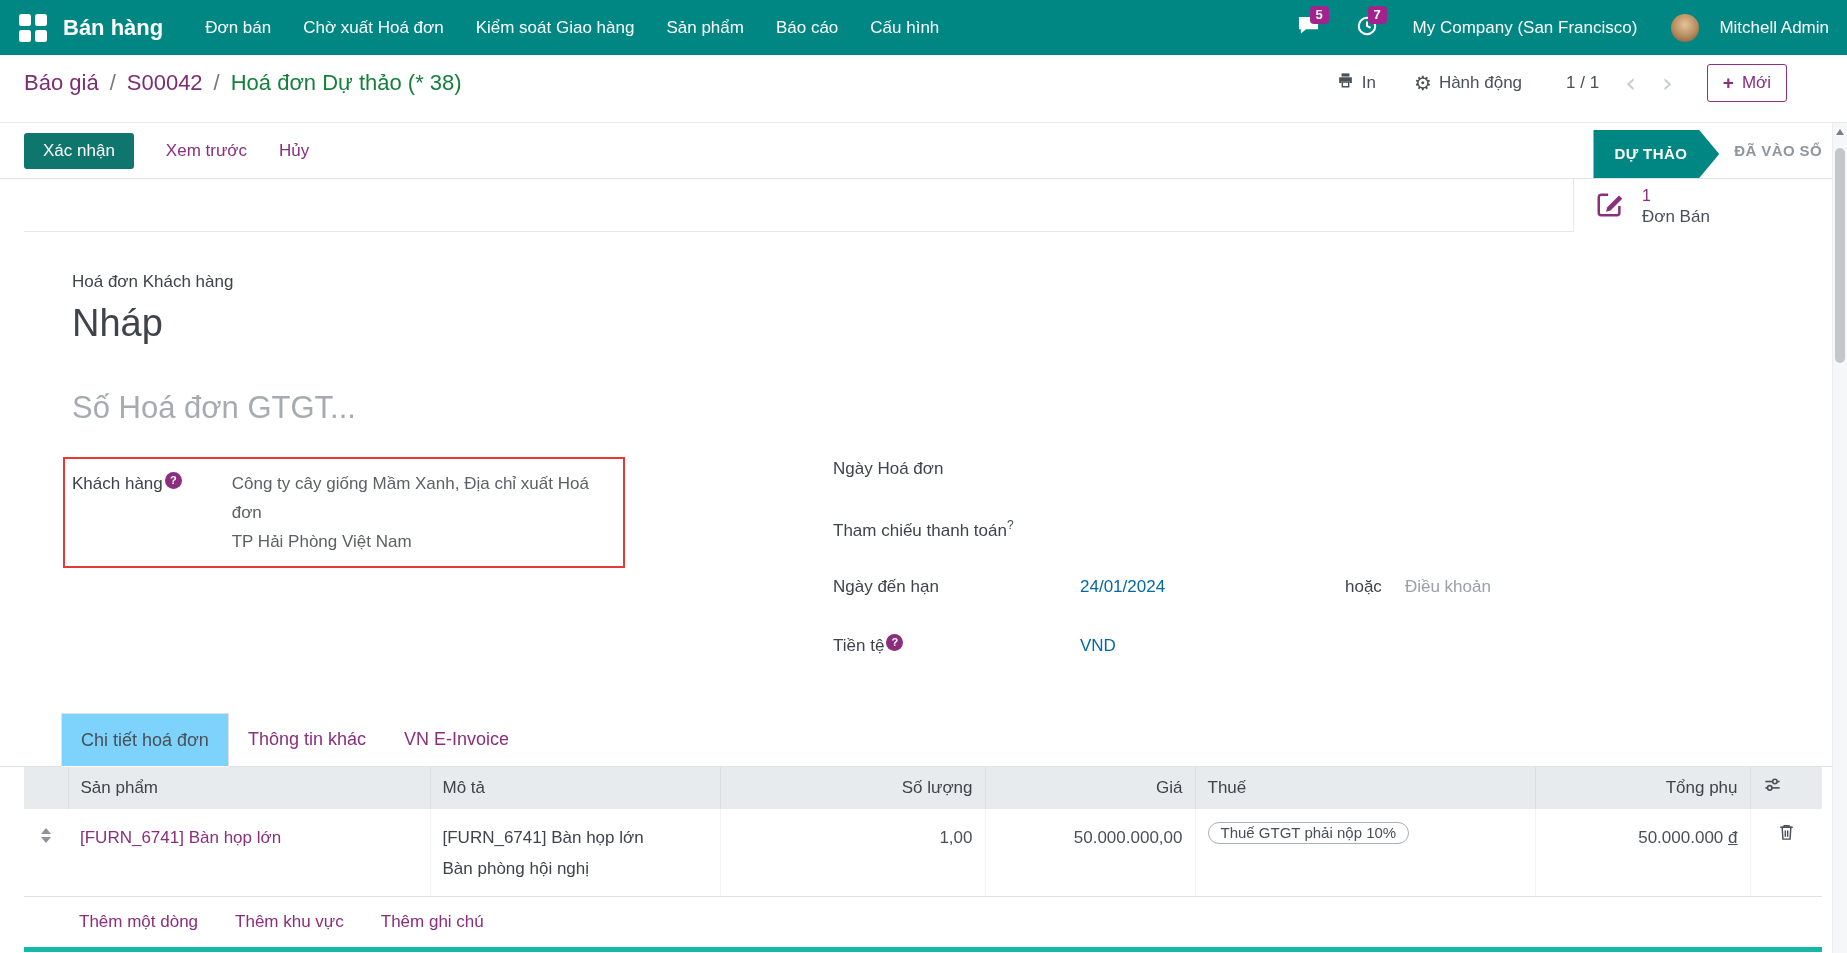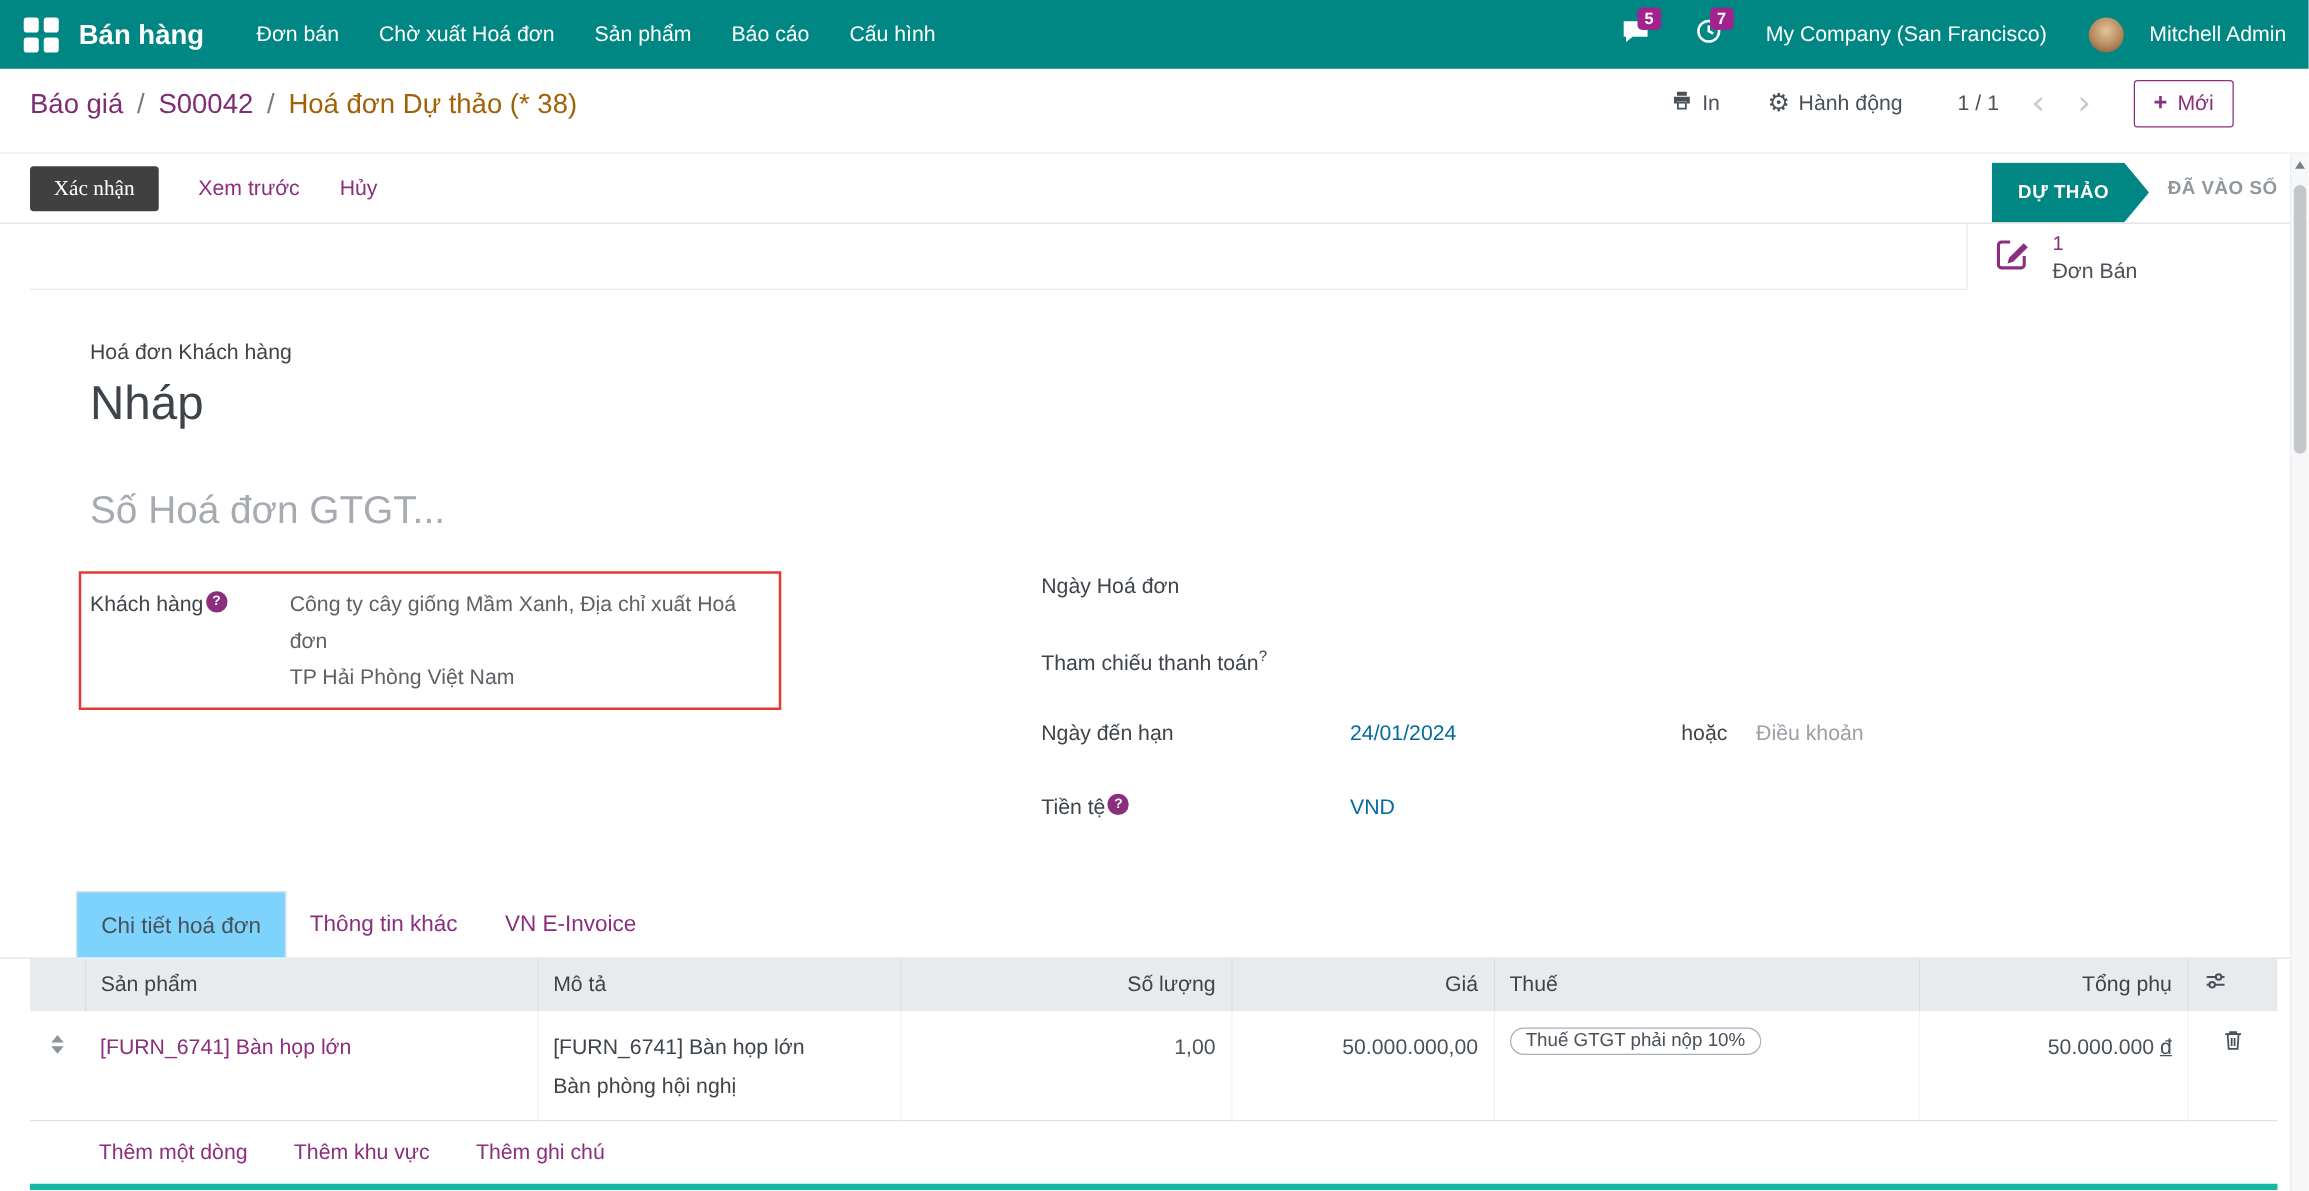--- a/index.html
+++ b/index.html
@@ -19,31 +19,31 @@
   .nav-badge { position:absolute; top:-10px; left:13px; background:#a3238e; color:#fff; font-size:13px; font-weight:700; border-radius:4px; padding:1px 6px; line-height:16px; }
   .company { font-size:17px; cursor:pointer; white-space:nowrap; }
   .usermenu { display:flex; align-items:center; gap:20px; cursor:pointer; }
   .avatar { width:28px; height:28px; border-radius:50%; background:radial-gradient(circle at 50% 38%, #e5c49a 0%, #b58a5c 55%, #6e5238 100%); }
   .username { font-size:17px; white-space:nowrap; }
   
   .control-panel { height:68px; display:flex; align-items:center; padding:0 60px 12px 24px; border-bottom:1px solid #e9ebed; }
   .breadcrumb { font-size:22px; display:flex; align-items:center; }
   .bc-link { color:#7c2d74; cursor:pointer; }
   .bc-sep { color:#76797c; margin:0 11px; }
-  .bc-current { color:#a16207; }
+  .bc-current { color:#15803d; }
   .cp-right { margin-left:auto; display:flex; align-items:center; font-size:17px; color:#495057; }
   .cp-btn { display:flex; align-items:center; gap:7px; cursor:pointer; margin-left:38px; }
   .gear { font-size:20px; line-height:1; }
   .pager { margin-left:44px; }
   .chev { font-size:27px; color:#c6cacd; margin-left:26px; cursor:pointer; line-height:1; font-family:"DejaVu Sans",sans-serif; }
   .new-btn { margin-left:34px; background:#fff; border:1px solid #8b2f7f; color:#8b2f7f; border-radius:3px; font-size:17px; padding:8px 15px; display:flex; align-items:center; gap:8px; cursor:pointer; font-family:inherit; }
   .new-plus { font-weight:700; font-size:19px; line-height:1; }
   
   .statusbar { height:56px; display:flex; align-items:center; padding:0 25px 0 24px; border-bottom:1px solid #dee2e6; }
-  .btn-primary { background:#404040; color:#fff; border:none; border-radius:3px; font-size:17px; padding:8px 19px; cursor:pointer; font-family:Liberation Serif, serif; }
+  .btn-primary { background:#0f766e; color:#fff; border:none; border-radius:3px; font-size:17px; padding:8px 19px; cursor:pointer; font-family:Liberation Sans, sans-serif; }
   .btn-flat { background:none; border:none; color:#8b2e7e; font-size:17px; margin-left:32px; cursor:pointer; font-family:inherit; }
   .sb-right { margin-left:auto; display:flex; align-items:center; align-self:stretch; }
   .state-pill { align-self:flex-end; height:48px; line-height:48px; background:#008784; color:#fff; font-size:15px; font-weight:700; letter-spacing:.4px; padding:0 32px 0 21px; clip-path:polygon(0 0, calc(100% - 20px) 0, 100% 50%, calc(100% - 20px) 100%, 0 100%); cursor:pointer; }
   .state-next { color:#8f969c; font-size:15px; font-weight:700; letter-spacing:.4px; margin-left:15px; cursor:pointer; }
   
   .button-box { display:flex; margin:0 25px 0 24px; height:53px; }
   .bb-spacer { flex:1; border-bottom:1px solid #e6e9eb; }
   .stat-button { width:249px; border-left:1px solid #e6e9eb; display:flex; align-items:center; gap:17px; padding-left:21px; cursor:pointer; }
   .stat-button svg { color:#8b2e7e; flex:none; }
   .stat-texts { display:flex; flex-direction:column; line-height:21px; }
@@ -104,20 +104,21 @@
 <nav class="topbar">
   <div class="apps-btn">
       <span></span>
       <span></span>
       <span></span>
       <span></span>
     </div>
   <div class="brand">Bán hàng</div>
   <div class="nav-item">Đơn bán</div>
   <div class="nav-item">Chờ xuất Hoá đơn</div>
+  <div class="nav-item">Kiểm soát Giao hàng</div>
   <div class="nav-item">Sản phẩm</div>
   <div class="nav-item">Báo cáo</div>
   <div class="nav-item">Cấu hình</div>
   <div class="nav-right">
     <div class="nav-ico">
       <span><svg width="23" height="21" viewBox="0 0 24 22" fill="#fff">
             <path d="M2 2h20v13H9.5L4 19.5V15H2z"></path>
           </svg></span>
       <span class="nav-badge">5</span>
     </div>

